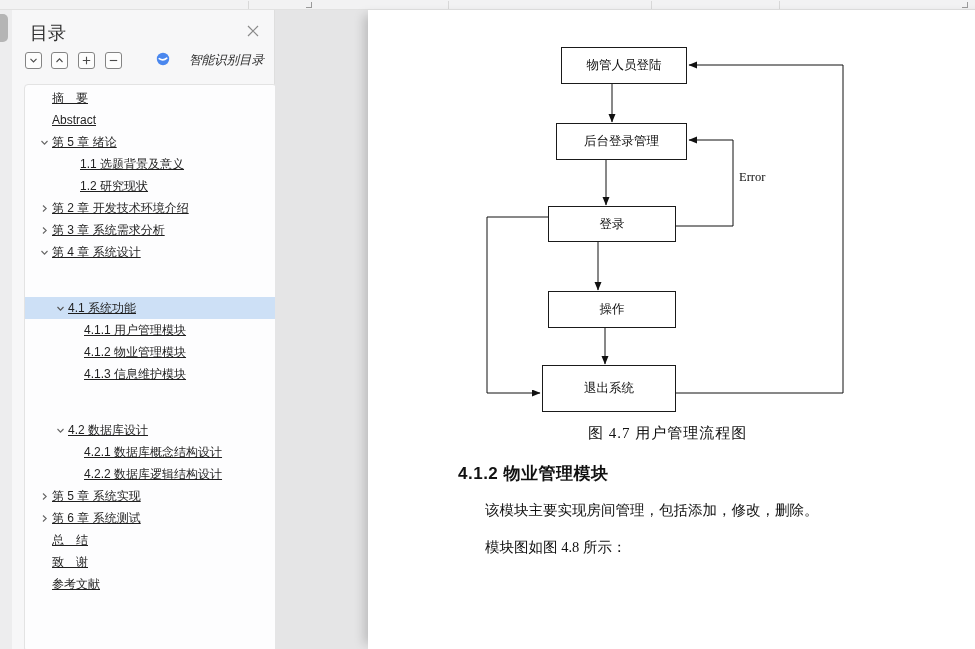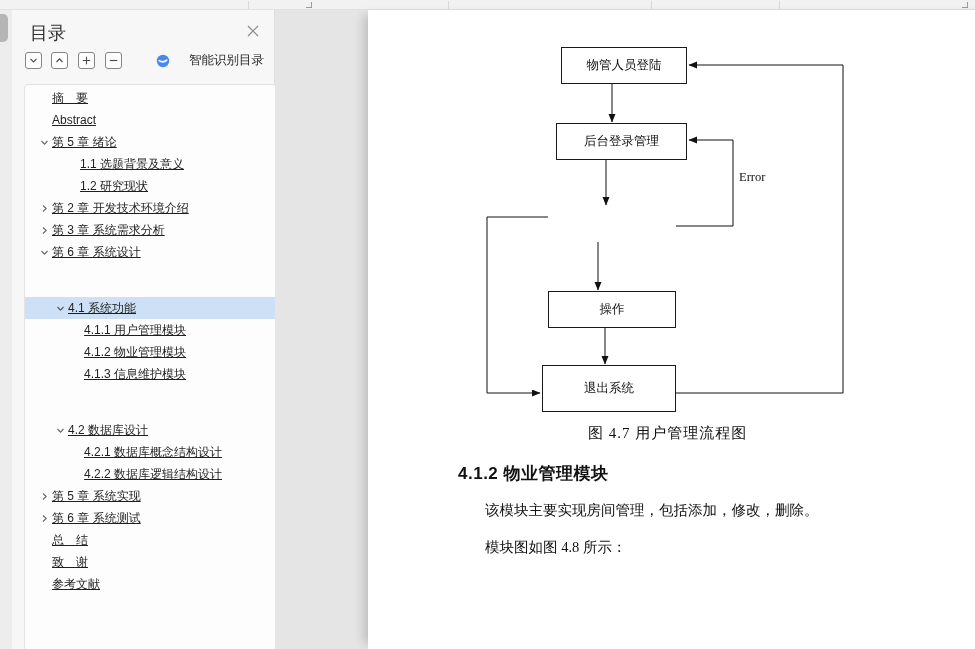--- a/index.html
+++ b/index.html
@@ -22,21 +22,21 @@
   
   .sidebar { position:absolute; left:12px; top:10px; width:263px; height:639px;
              background:#f7f7f8; border-right:1px solid #dedede; }
   .sb-title { position:absolute; left:18px; top:11px; font-size:18px; color:#2f2f2f; }
   .sb-close { position:absolute; right:12px; top:14px; width:16px; height:16px; cursor:pointer; }
   .sb-toolbar { position:absolute; left:0; top:42px; width:100%; height:20px; }
   .tb-btn { position:absolute; top:0; width:17px; height:17px; background:#fdfdfd;
             border:1px solid #848484; border-radius:3px; cursor:pointer;
             display:flex; align-items:center; justify-content:center; }
   .smart-toc { position:absolute; right:10px; top:0; height:17px; display:flex;
-               align-items:center; gap:19px; cursor:pointer; }
+               gap:19px; cursor:pointer;font-style:italic; }
   .smart-toc-label { font-size:12.5px; color:#2b2b2b; }
 
   .toc-panel { position:absolute; left:12px; top:74px; width:253px; height:568px;
                background:#fdfdfe; border:1px solid #e3e3e3; border-radius:4px; overflow:hidden; }
   .toc-list { padding-top:2px; }
   .toc-row { height:22px; line-height:22px; display:flex; align-items:center;
              font-size:12px; color:#1f1f1f; cursor:pointer; white-space:nowrap; }
   .toc-row.selected { background:#cde0f6; }
   .chev { width:14px; height:12px; display:inline-flex; align-items:center; justify-content:center; flex:0 0 14px; }
   .toc-label { padding-left:1px;text-decoration:underline; }
@@ -164,21 +164,21 @@
               </svg>
             </span>
           <span class="toc-label">第 3 章 系统需求分析</span>
         </div>
         <div class="toc-row ind-a">
           <span class="chev">
               <svg width="11" height="11" viewBox="0 0 11 11">
                 <polyline points="2.5,4 5.5,7.2 8.5,4" fill="none" stroke="#666" stroke-width="1.1"></polyline>
               </svg>
             </span>
-          <span class="toc-label">第 6 章 系统设计</span>
+          <span class="toc-label">第 4 章 系统设计</span>
         </div>
 
         <div class="toc-row ind-b selected">
           <span class="chev">
               <svg width="11" height="11" viewBox="0 0 11 11">
                 <polyline points="2.5,4 5.5,7.2 8.5,4" fill="none" stroke="#555" stroke-width="1.1"></polyline>
               </svg>
             </span>
           <span class="toc-label">4.1 系统功能</span>
         </div>
@@ -257,20 +257,23 @@
         <path d="M180,207 H119 V383 H172" stroke="#111" stroke-width="1" fill="none" marker-end="url(#arr)"></path>
         <path d="M308,383 H475 V55 H321" stroke="#111" stroke-width="1" fill="none" marker-end="url(#arr)"></path>
       </svg>
 
       <div class="fc-box" style="left:193px; top:37px;  width:126px; height:37px;">
           <span>物管人员登陆</span>
         </div>
       <div class="fc-box" style="left:188px; top:113px; width:131px; height:37px;justify-content:center;">
           <span>后台登录管理</span>
         </div>
+      <div class="fc-box" style="left:180px; top:196px; width:128px; height:36px;">
+          <span>登录</span>
+        </div>
       <div class="fc-box" style="left:180px; top:281px; width:128px; height:37px;">
           <span>操作</span>
         </div>
       <div class="fc-box" style="left:174px; top:355px; width:134px; height:47px;">
           <span>退出系统</span>
         </div>
 
       <div class="fc-error">Error</div>
       <div class="fc-caption">图 4.7  用户管理流程图</div>
     </div>

